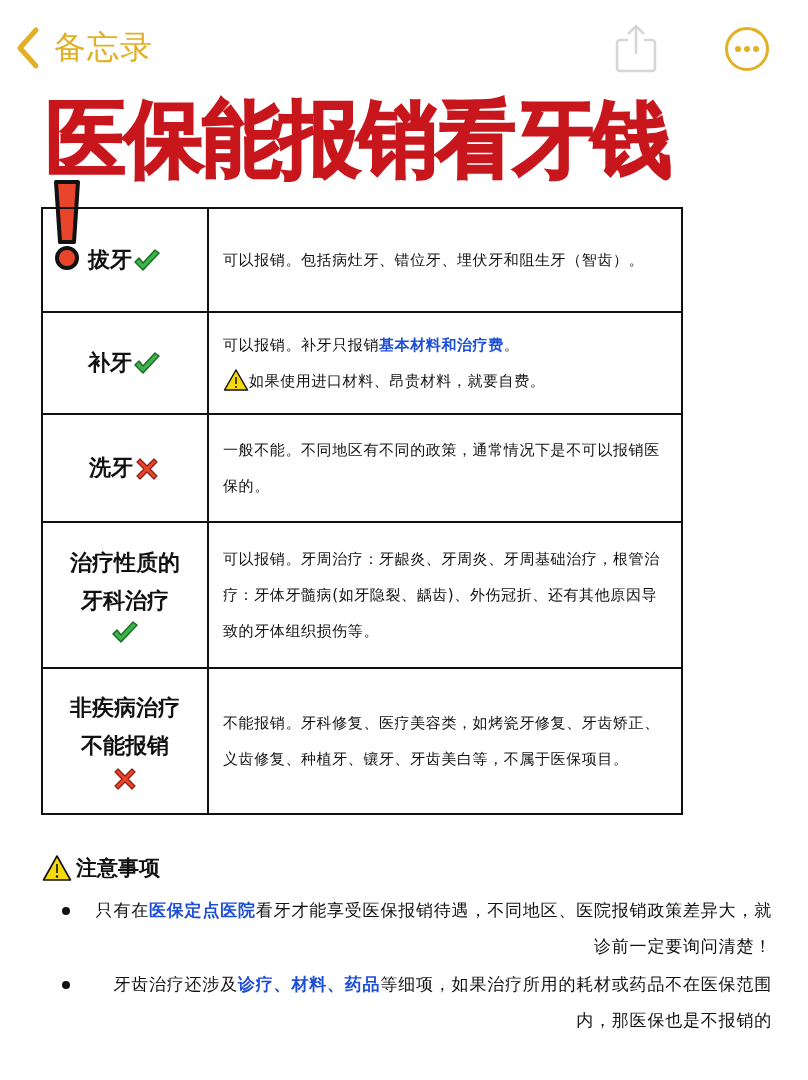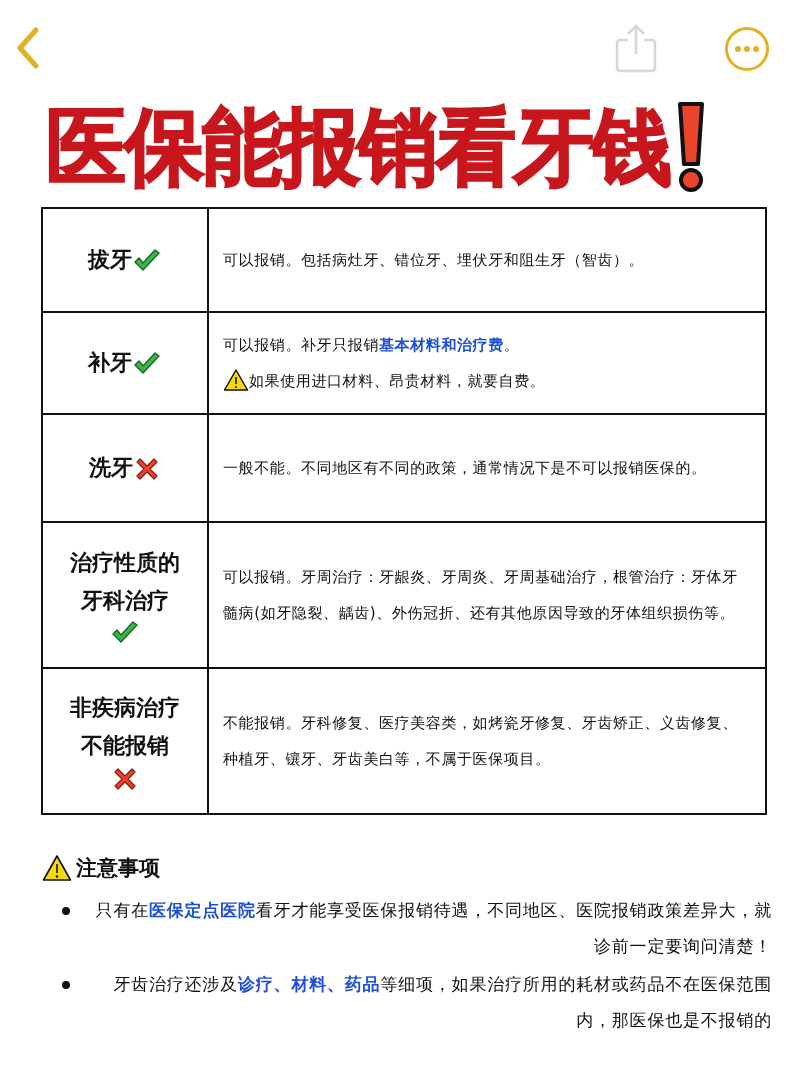--- a/index.html
+++ b/index.html
@@ -38,42 +38,42 @@
     .more-btn {
       position: absolute;
       left: 724px; top: 26px;
       width: 46px; height: 46px;
       cursor: pointer;
     }
     .headline {
       position: absolute;
       left: 46px; top: 100px;
       width: 720px; height: 96px;
-      display: flex; align-items: center;
+      display: flex;  flex-direction: column;
     }
     .headline-text {
       font-size: 80px;
       font-weight: bold;
       color: #C8161D;
       letter-spacing: -2px;
       white-space: nowrap;
       line-height: 1;
       transform: scaleY(1.05);
       -webkit-text-stroke: 2px #C8161D;
     }
     .headline-bang {
       margin-left: 6px;
       width: 30px;
       height: 92px;
       flex: 0 0 auto;
     }
     table.info {
       position: absolute;
       left: 41px; top: 207px;
-      width: 726px;
+      width: 642px;
       border-collapse: collapse;
       table-layout: fixed;
     }
     table.info td {
       border: 2px solid #111;
       vertical-align: middle;
     }
     td.cat {
       width: 166px;
       text-align: center;
@@ -133,20 +133,21 @@
     }
   </style>
 </head>
 <body>
 
 <div class="topbar">
   <div class="back-btn">
     <svg width="26" height="44" viewBox="0 0 26 44">
       <polyline points="22,4 6,22 22,40" fill="none" stroke="#E2B024" stroke-width="5" stroke-linecap="round" stroke-linejoin="round"></polyline>
     </svg>
+    <span class="back-label">备忘录</span>
   </div>
   <div class="share-btn">
     <svg width="44" height="52" viewBox="0 0 44 52">
       <path d="M14 18 H6 a3 3 0 0 0 -3 3 V46 a3 3 0 0 0 3 3 H38 a3 3 0 0 0 3 -3 V21 a3 3 0 0 0 -3 -3 H30" fill="none" stroke="#D6D6D6" stroke-width="2.5"></path>
       <line x1="22" y1="4" x2="22" y2="32" stroke="#D6D6D6" stroke-width="2.5"></line>
       <polyline points="14,12 22,4 30,12" fill="none" stroke="#D6D6D6" stroke-width="2.5"></polyline>
     </svg>
   </div>
   <div class="more-btn">
     <svg width="46" height="46" viewBox="0 0 46 46">

